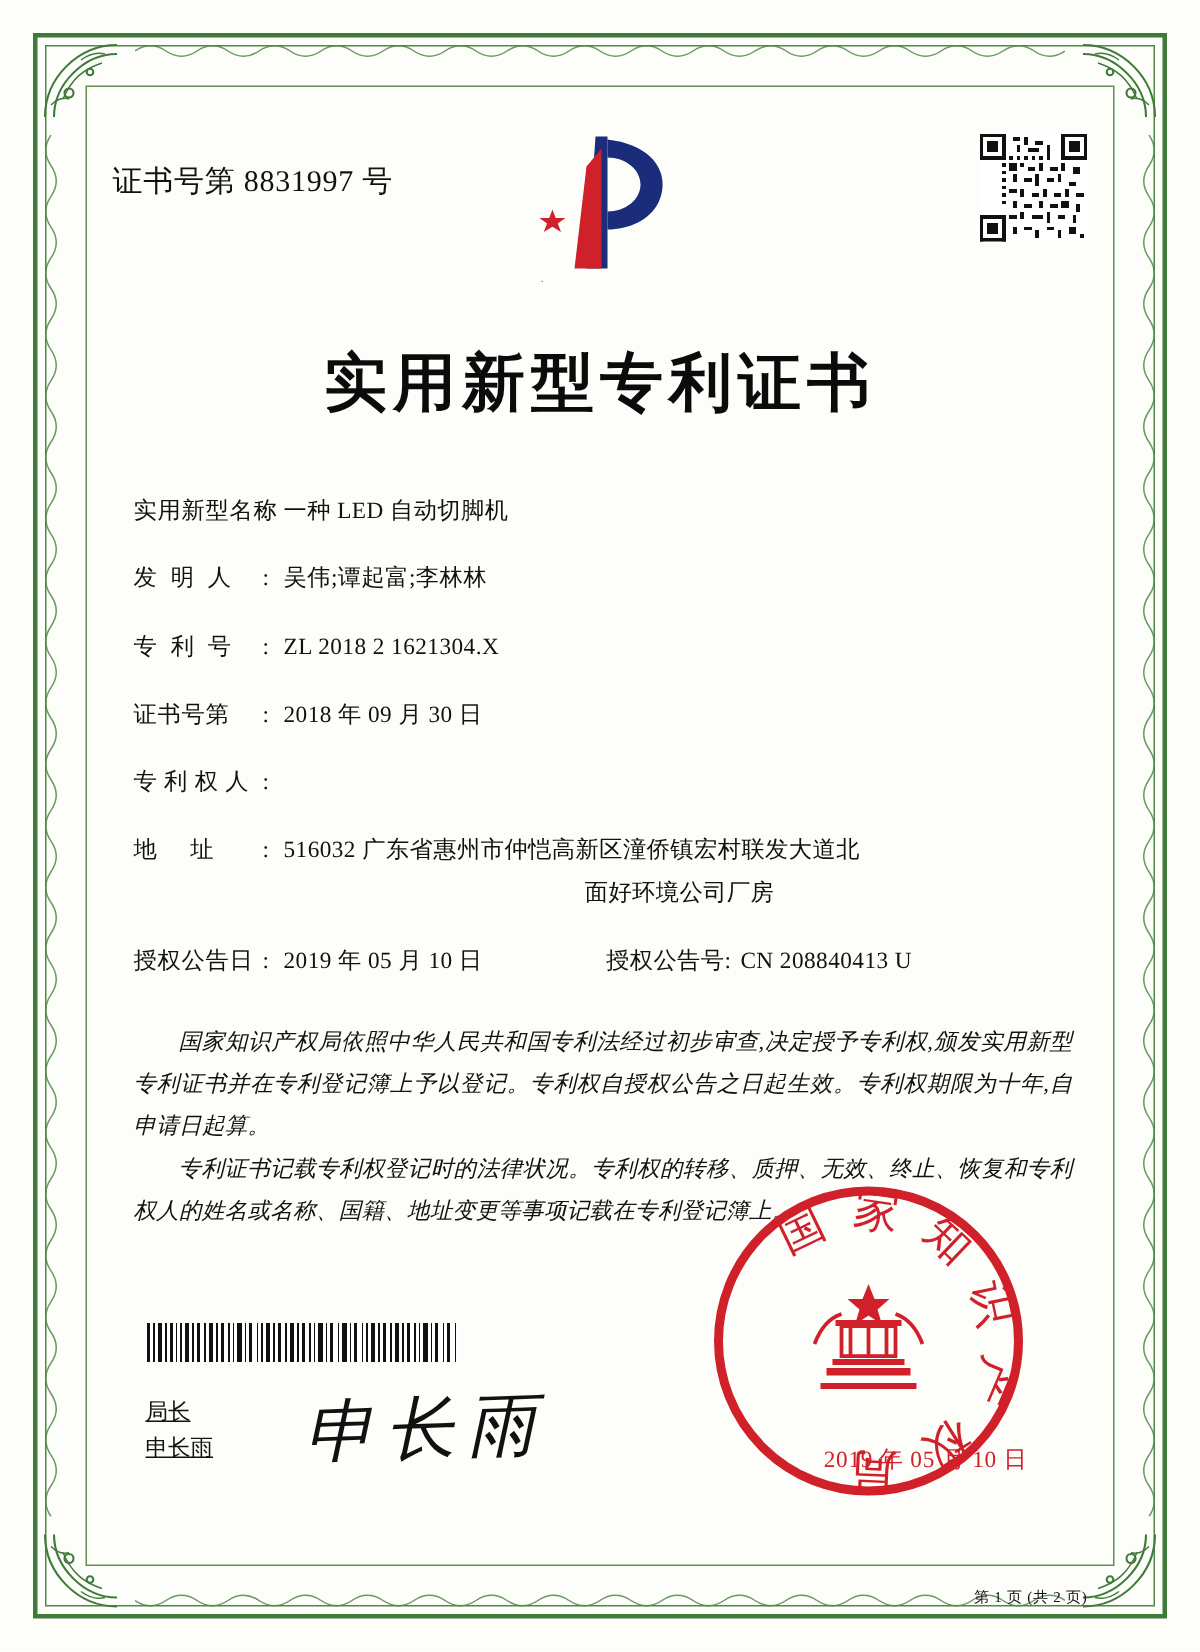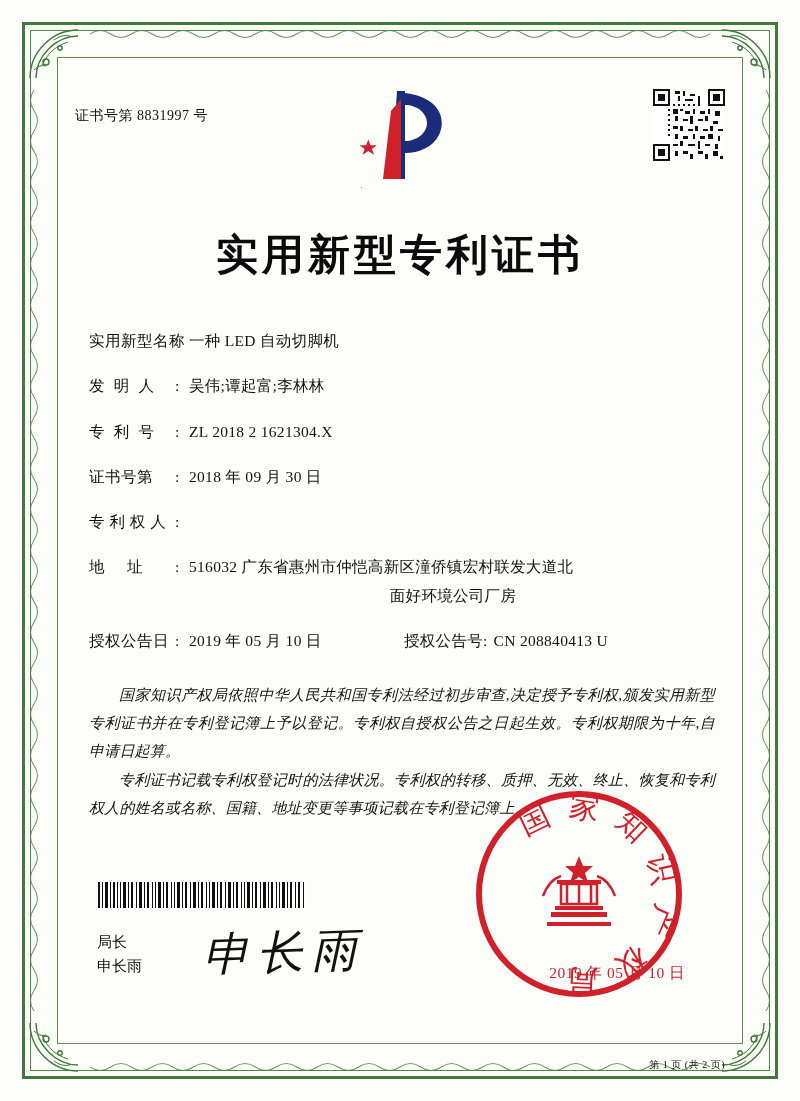--- a/index.html
+++ b/index.html
@@ -72,21 +72,21 @@
 
   
   .header-row {
     position: relative;
     height: 130px;
   }
   .cert-no {
     position: absolute;
     left: 0px;
     top: 32px;
-    font-size: 14px;
+    font-size: 20px;
     letter-spacing: .5px;
     font-family: "Liberation Serif", "DejaVu Serif", serif;
   }
   .emblem {
     position: absolute;
     left: 50%;
     transform: translateX(-50%);
     top: 8px;
     width: 130px;
     height: 105px;
@@ -180,20 +180,21 @@
   }
   .barcode svg { width: 100%; height: 100%; display: block; }
 
   
   .sig-block {
     position: absolute;
     left: 22px;
     bottom: 48px;
     font-size: 15px;
     line-height: 1.6;
+    text-decoration: underline;
   }
   .sig-hand {
     position: absolute;
     left: 128px;
     bottom: 42px;
     font-size: 46px;
     font-family: "Liberation Serif", "DejaVu Serif", serif;
     font-style: italic;
     letter-spacing: 8px;
     color: #111;

